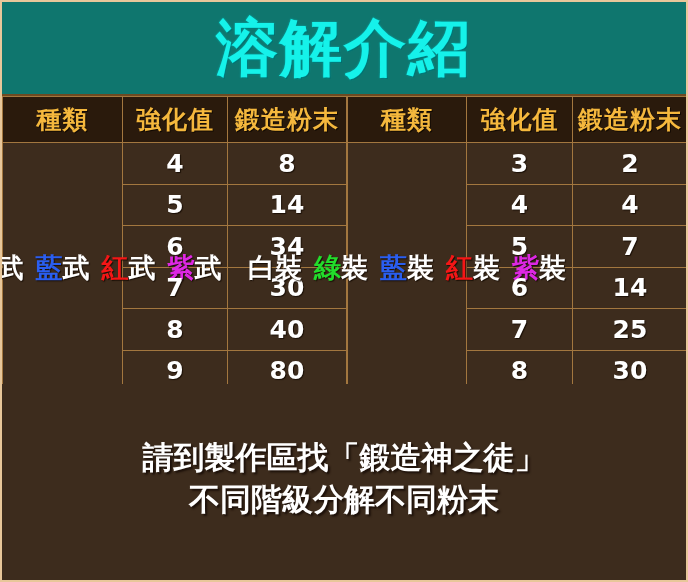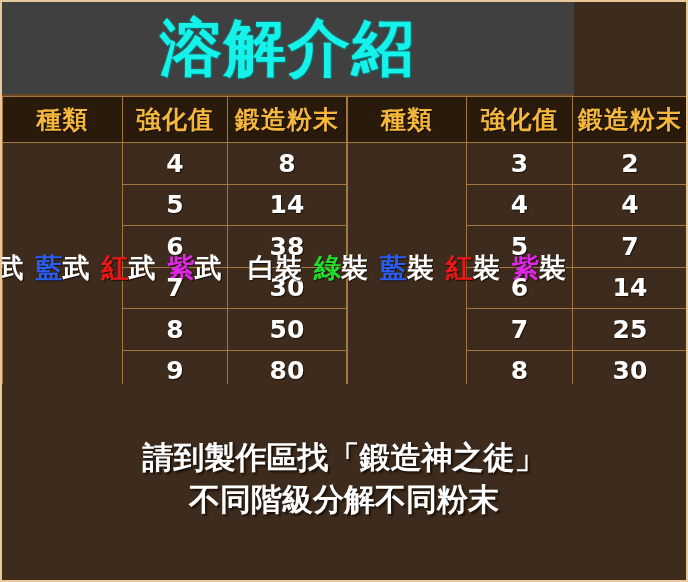--- a/index.html
+++ b/index.html
@@ -15,23 +15,23 @@
     background: #3d2c1d;
     font-family: "DejaVu Sans", "Liberation Sans", sans-serif;
     box-sizing: border-box;
     border: 2px solid #e8c79a;
   }
   
   #title-banner {
     position: absolute;
     left: 0;
     top: 0;
-    width: 572px;
+    width: 684px;
     height: 94px;
-    background: #404040;
+    background: #0f766e;
     display: flex;
     align-items: center;
     justify-content: center;
     box-sizing: border-box;
     border-bottom: 2px solid #6e4a22;
   }
   #title-text {
     color: #15f2ea;
     font-size: 62px;
     line-height: 1;
@@ -176,29 +176,29 @@
           </td>
           <td class="num">4</td>
           <td class="num">8</td>
         </tr>
         <tr>
           <td class="num">5</td>
           <td class="num">14</td>
         </tr>
         <tr>
           <td class="num">6</td>
-          <td class="num">38</td>
+          <td class="num">34</td>
         </tr>
         <tr>
           <td class="num">7</td>
           <td class="num">30</td>
         </tr>
         <tr>
           <td class="num">8</td>
-          <td class="num">50</td>
+          <td class="num">40</td>
         </tr>
         <tr>
           <td class="num">9</td>
           <td class="num">80</td>
         </tr>
       </tbody>
     </table>
 
     <table class="tbl right">
       <colgroup>

